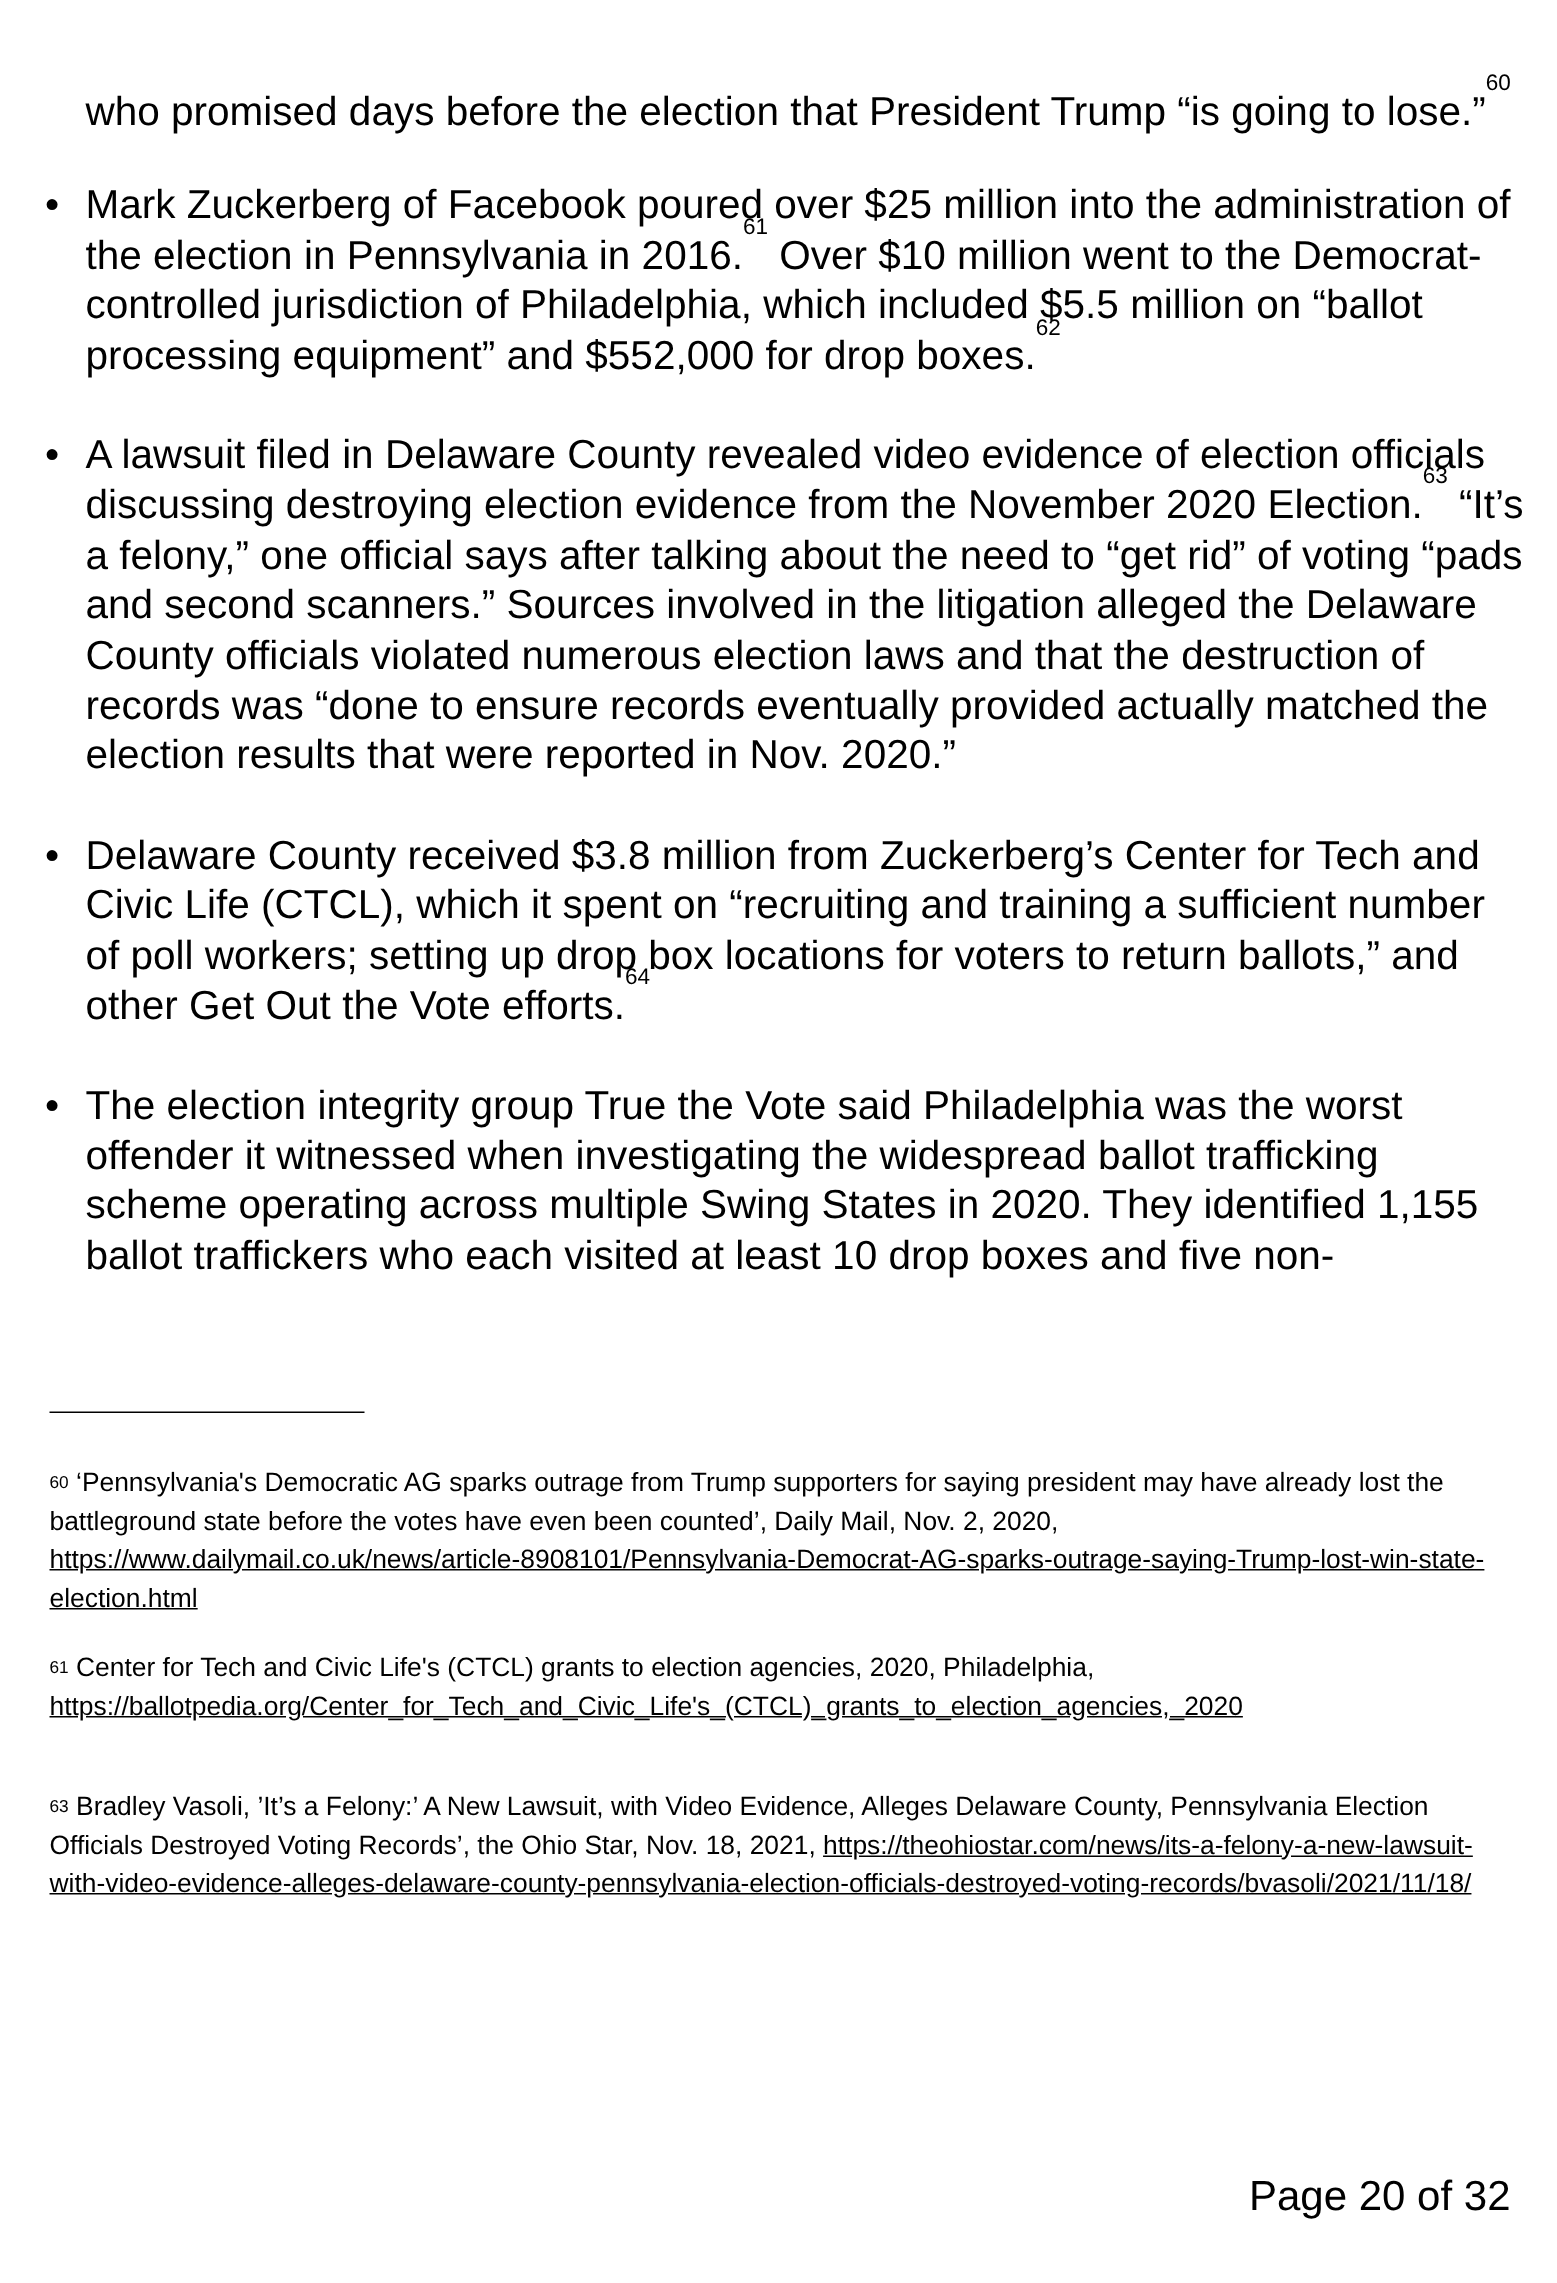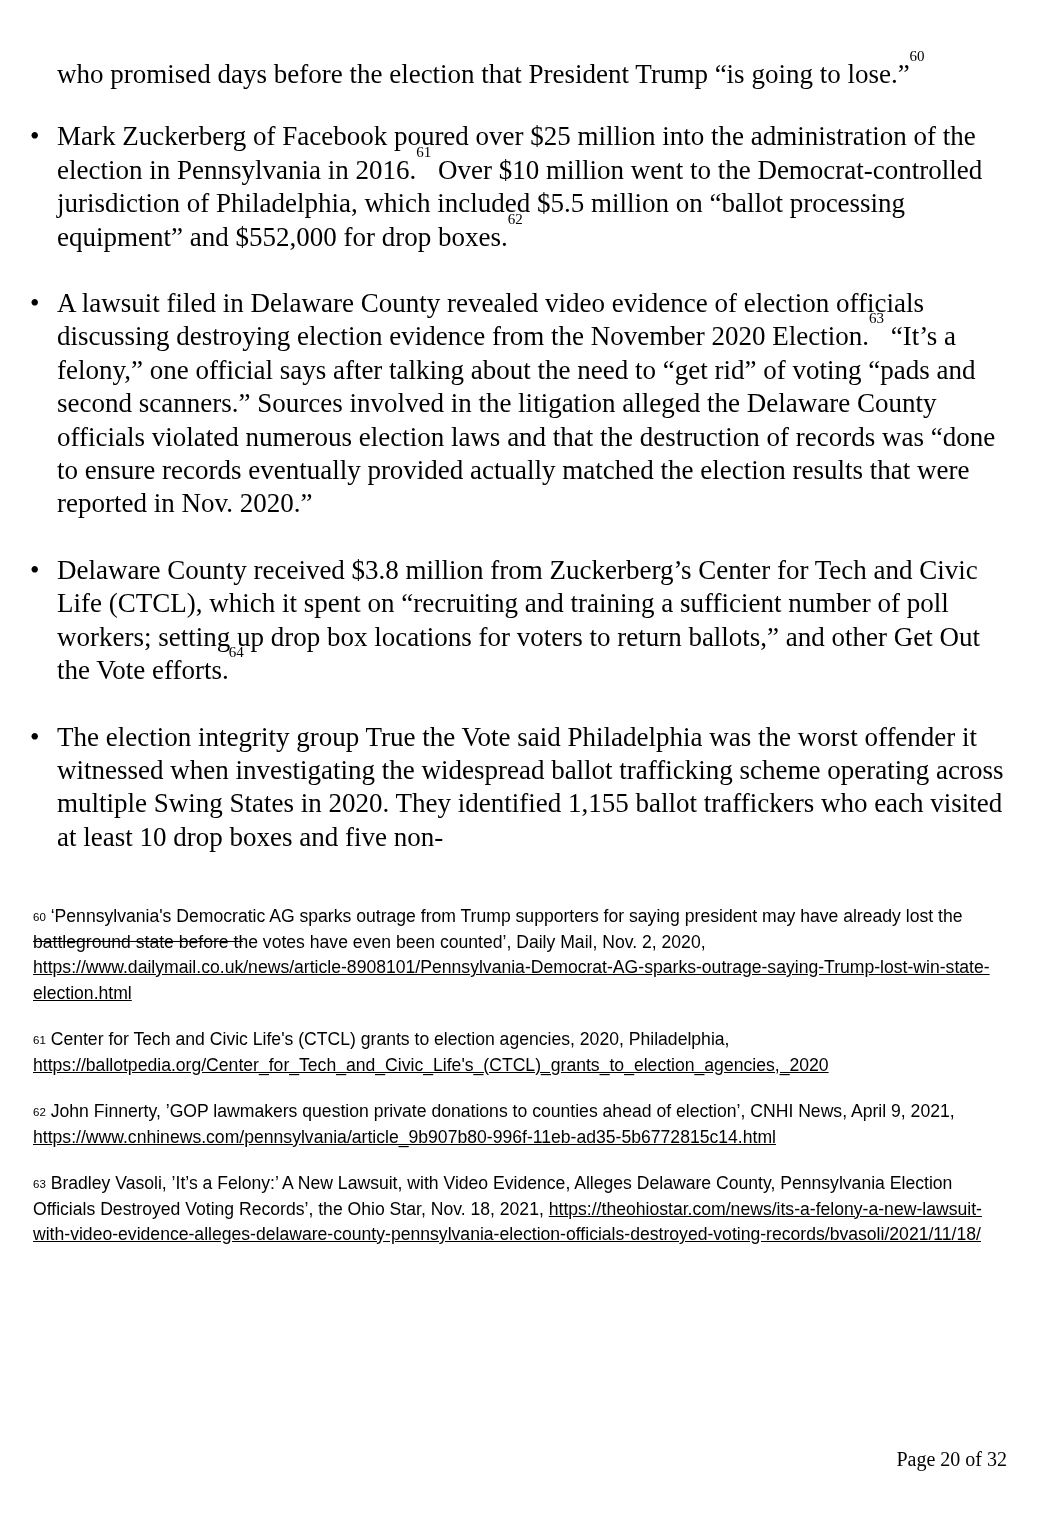--- a/index.html
+++ b/index.html
@@ -1,30 +1,30 @@
 <!DOCTYPE html>
 <html><head>
 <meta charset="utf-8">
 <style>
   html, body { margin: 0; padding: 0; background: #ffffff; }
   body { width: 1038px; height: 1522px; position: relative; overflow: hidden; color: #000; }
-  .serif { font-family: Liberation Serif, serif; }
+  .serif { font-family: Liberation Sans, sans-serif; }
   .sans { font-family: "Liberation Sans", "DejaVu Sans", sans-serif; }
   .main { position: absolute; left: 0; top: 58px; width: 1038px; }
   .para { font-size: 27px; line-height: 33.4px; }
   .cont { padding-left: 57px; margin: 0; }
   .bullet { position: relative; padding-left: 57px; margin: 0; padding-right: 20px; }
   .bullet .dot { position: absolute; left: 30px; top: 0; }
   sup { font-size: 15px; vertical-align: top; position: relative; top: -2px; line-height: 0; }
   .fn-rule { position: absolute; left: 33px; top: 941px; width: 210px; height: 1px; background: #000; }
-  .footnotes { position: absolute; left: 33px; top: 904px; width: 980px; }
+  .footnotes { position: absolute; left: 33px; top: 976px; width: 980px; }
   .fn { font-size: 17.6px; line-height: 25.5px; margin: 0; }
   .fn .num { font-size: 11.5px; vertical-align: top; position: relative; top: 1px; }
   .fn a { color: #000; text-decoration: underline; }
-  .pageno { position: absolute; right: 31px; top: 1448px; font-size: 20px; }
+  .pageno { position: absolute; right: 31px; top: 1448px; font-size: 28px; }
 </style>
 </head>
 <body>
 
 <div class="main serif">
   <p class="para cont"><span>who promised days before the election that President Trump “is going to lose.”</span><sup>60</sup></p>
 
   <div style="height:29px"></div>
 
   <p class="para bullet"><span class="dot">•</span><span>Mark Zuckerberg of Facebook poured over $25 million into the administration of the election in Pennsylvania in 2016.</span><sup>61</sup><span> Over $10 million went to the Democrat-controlled jurisdiction of Philadelphia, which included $5.5 million on “ballot processing equipment” and $552,000 for drop boxes.</span><sup>62</sup></p>
@@ -42,19 +42,18 @@
   <p class="para bullet"><span class="dot">•</span><span>The election integrity group True the Vote said Philadelphia was the worst offender it witnessed when investigating the widespread ballot trafficking scheme operating across multiple Swing States in 2020. They identified 1,155 ballot traffickers who each visited at least 10 drop boxes and five non-</span></p>
 </div>
 
 <div class="fn-rule"></div>
 
 <div class="footnotes sans">
   <p class="fn"><span class="num">60</span><span> ‘Pennsylvania's Democratic AG sparks outrage from Trump supporters for saying president may have already lost the battleground state before the votes have even been counted’, Daily Mail, Nov. 2, 2020, </span><a>https://www.dailymail.co.uk/news/article-8908101/Pennsylvania-Democrat-AG-sparks-outrage-saying-Trump-lost-win-state-election.html</a></p>
   <div style="height:21px"></div>
   <p class="fn"><span class="num">61</span><span> Center for Tech and Civic Life's (CTCL) grants to election agencies, 2020, Philadelphia, </span><a>https://ballotpedia.org/Center_for_Tech_and_Civic_Life's_(CTCL)_grants_to_election_agencies,_2020</a></p>
   <div style="height:21px"></div>
-  <p class="fn"><span class="num">62</span><span> John Finnerty, ’GOP lawmakers question private donations to counties ahead of election’, CNHI News, April 9, 2021, </span><a>https://www.cnhinews.com/pennsylvania/article_9b907b80-996f-11eb-ad35-5b6772815c14.html</a></p>
   <div style="height:21px"></div>
   <p class="fn"><span class="num">63</span><span> Bradley Vasoli, ’It’s a Felony:’ A New Lawsuit, with Video Evidence, Alleges Delaware County, Pennsylvania Election Officials Destroyed Voting Records’, the Ohio Star, Nov. 18, 2021, </span><a>https://theohiostar.com/news/its-a-felony-a-new-lawsuit-with-video-evidence-alleges-delaware-county-pennsylvania-election-officials-destroyed-voting-records/bvasoli/2021/11/18/</a></p>
   <div style="height:21px"></div>
 </div>
 
 <div class="pageno serif">Page 20 of 32</div>
 
 </body></html>

